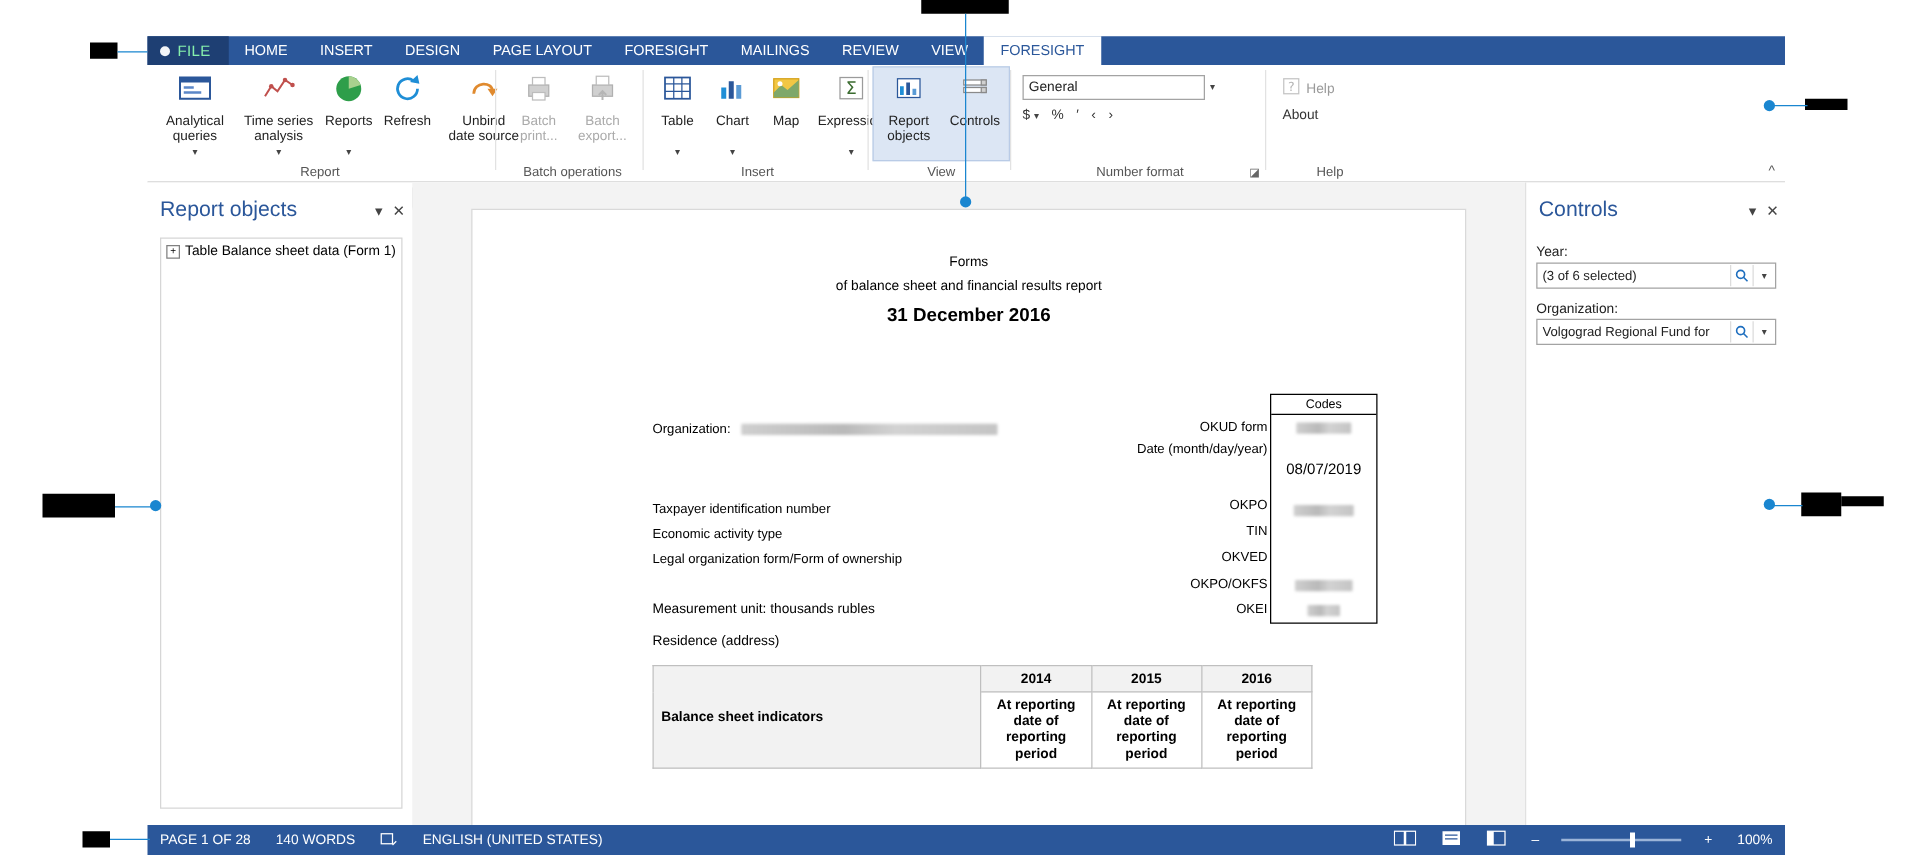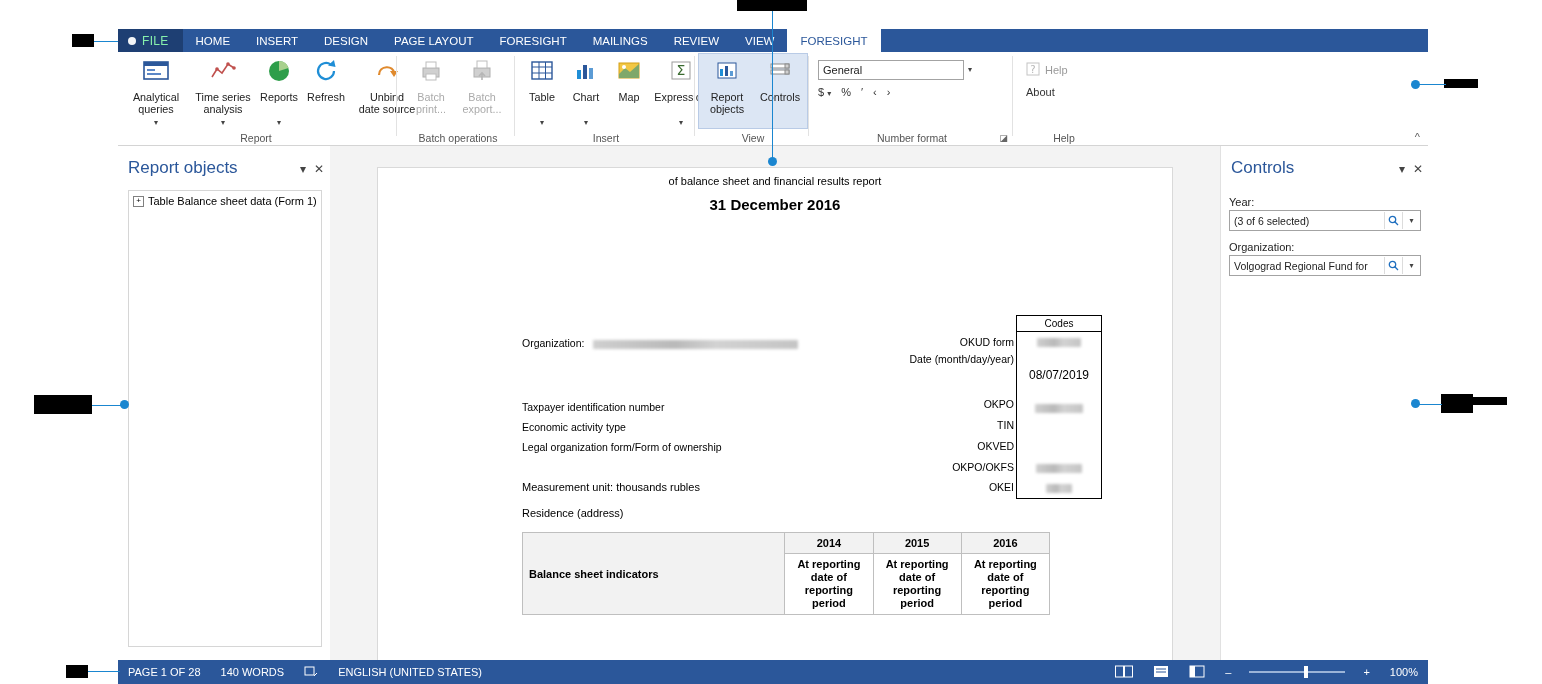--- a/index.html
+++ b/index.html
@@ -715,20 +715,21 @@
         <text x="9" y="388" transform="rotate(-90 9 388)">6</text>
         <text x="9" y="438" transform="rotate(-90 9 438)">7</text>
         <text x="9" y="470" transform="rotate(-90 9 470)">8</text>
       </g>
     </svg>
   </div>
 
   <div class="docarea"></div>
 
   <div class="page">
+    <div class="doc-center" style="margin-top:36px;">Forms</div>
     <div class="doc-center" style="margin-top:7px;">of balance sheet and financial results report</div>
     <div class="doc-title" style="margin-top:9px;">31 December 2016</div>
 
     <div style="position:absolute;left:144px;top:169px;font-size:10.5px;">
       <span>Organization:</span>
       <span class="redact" style="width:205px;vertical-align:middle;margin-left:6px;"></span>
     </div>
 
     <div class="lbl-right" style="top:168px;">OKUD form</div>
     <div class="lbl-right" style="top:185px;">

